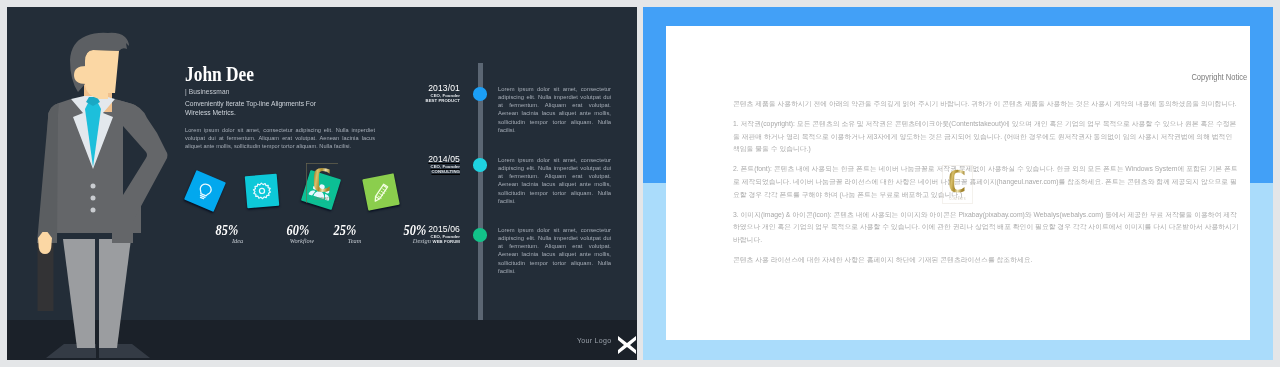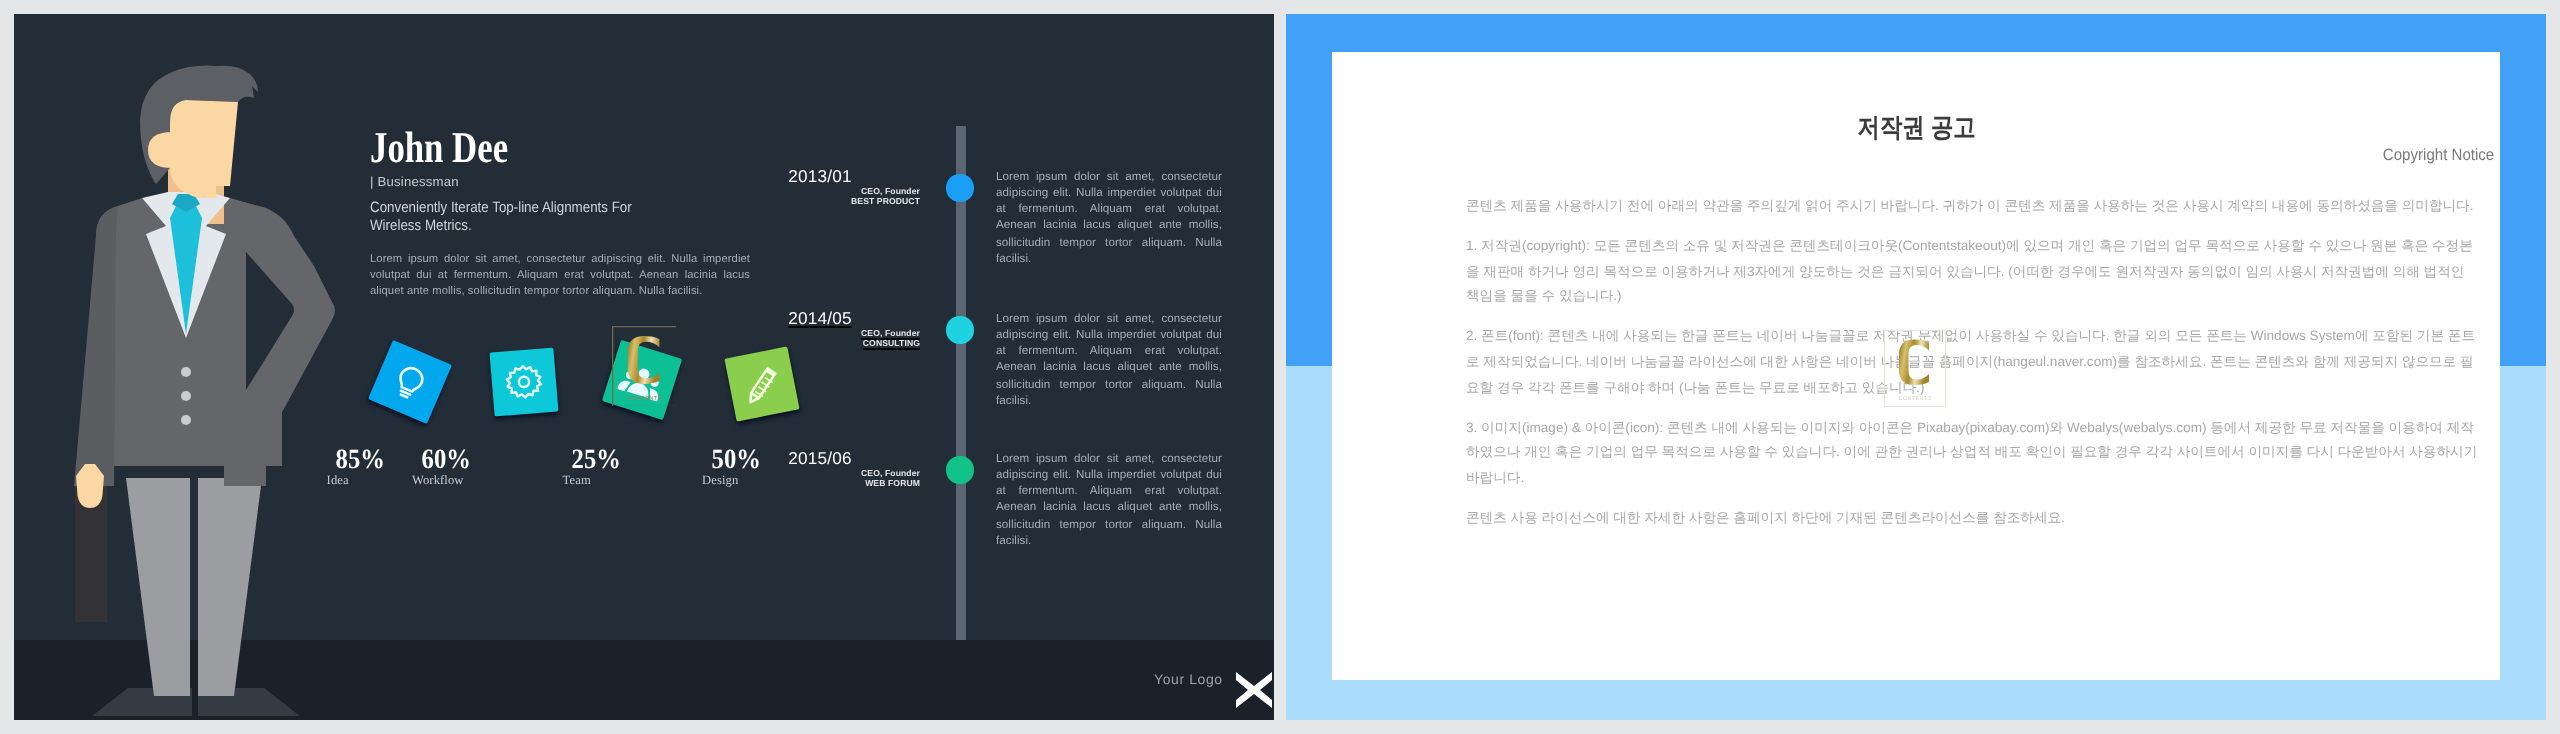--- a/index.html
+++ b/index.html
@@ -24,29 +24,29 @@
      text-align:justify;letter-spacing:.05px;}
 
   
   .tiles{position:absolute;left:-7px;top:-7px;width:630px;height:353px;}
   .tile{position:absolute;width:32px;height:32px;}
   .tile .card{position:absolute;inset:0;border-radius:1px;box-shadow:0 1.5px 2px rgba(5,12,30,.85);}
   .tile svg{position:absolute;inset:0;}
   .wm-tile{position:absolute;left:298.5px;top:155.8px;width:32.7px;height:41.6px;z-index:5;}
 
   .stats{position:absolute;left:-7px;top:-7px;width:630px;height:353px;}
-  .stat{position:absolute;text-align:left;width:80px;top:224px;}
+  .stat{position:absolute;text-align:right;width:80px;top:224px;font-style:italic;}
   .stat .pct{font-family:"Liberation Serif",serif;font-size:14px;font-weight:700;color:#ffffff;line-height:14px;transform:scaleX(0.88);transform-origin:center;}
   .stat .lbl{font-family:"Liberation Serif",serif;font-size:6.3px;color:#c6ccd3;line-height:6px;letter-spacing:.05px;}
 
   
   .tl-line{position:absolute;left:470.7px;top:56px;width:5.5px;height:257px;background:#5b6673;}
   .tl-dot{position:absolute;width:13.5px;height:13.5px;border-radius:50%;}
   .tl-left{position:absolute;width:100px;text-align:right;}
-  .tl-date{font-size:8.6px;color:#ffffff;letter-spacing:.1px;line-height:9px;text-align:center;}
+  .tl-date{font-size:8.6px;color:#ffffff;letter-spacing:.1px;line-height:9px;}
   .tl-role{font-size:4.3px;font-weight:700;color:#e2e6ea;line-height:5.4px;letter-spacing:.05px;}
   .tl-sub{font-size:4.3px;font-weight:700;color:#e2e6ea;line-height:5.4px;letter-spacing:.05px;}
   .tl-body{position:absolute;width:113px;font-size:5.8px;line-height:8.3px;color:#a7aeb8;text-align:justify;letter-spacing:.03px;}
 
   
   .logo-text{position:absolute;left:570px;top:330px;font-size:7px;color:#9aa1aa;letter-spacing:.3px;}
   .logo-x{position:absolute;left:608px;top:326px;width:24px;height:24px;}
 
   
   .slide-right{position:absolute;left:643px;top:7px;width:630px;height:353px;overflow:hidden;background:#42a0f7;}
@@ -170,21 +170,21 @@
             <stop offset="1" stop-color="#a1832a"></stop>
           </linearGradient>
         </defs>
       </svg>
     </div>
     <div class="stats">
         <div class="stat" style="left: 163.3px;">
           <div class="pct">85%</div>
           <div class="lbl">Idea</div>
         </div>
-        <div class="stat" style="left: 206px;">
+        <div class="stat" style="left: 234px;">
           <div class="pct">60%</div>
           <div class="lbl">Workflow</div>
         </div>
         <div class="stat" style="left: 281.3px;">
           <div class="pct">25%</div>
           <div class="lbl">Team</div>
         </div>
         <div class="stat" style="left: 351px;">
           <div class="pct">50%</div>
           <div class="lbl">Design</div>
@@ -218,21 +218,20 @@
 
     <div class="logo-text">Your Logo</div>
     <svg class="logo-x" viewBox="0 0 24 24">
       <path d="M3 3 L12 10 L21 3 L21 7 L15 12 L21 17 L21 21 L12 14 L3 21 L3 17 L9 12 L3 7 Z" fill="#ffffff"></path>
     </svg>
   </div>
 
   <div class="slide-right">
     <div class="blue-bottom"></div>
     <div class="doc">
-      <div class="doc-title"><span>저작권 공고</span></div>
       <div class="doc-sub"><span>Copyright Notice</span></div>
       <div class="doc-body" id="doc-body">
           <p class="doc-p">콘텐츠 제품을 사용하시기 전에 아래의 약관을 주의깊게 읽어 주시기 바랍니다. 귀하가 이 콘텐츠 제품을 사용하는 것은 사용시 계약의 내용에 동의하셨음을 의미합니다.</p>
           <p class="doc-p">1. 저작권(copyright): 모든 콘텐츠의 소유 및 저작권은 콘텐츠테이크아웃(Contentstakeout)에 있으며 개인 혹은 기업의 업무 목적으로 사용할 수 있으나 원본 혹은 수정본을 재판매 하거나 영리 목적으로 이용하거나 제3자에게 양도하는 것은 금지되어 있습니다. (어떠한 경우에도 원저작권자 동의없이 임의 사용시 저작권법에 의해 법적인 책임을 물을 수 있습니다.)</p>
           <p class="doc-p">2. 폰트(font): 콘텐츠 내에 사용되는 한글 폰트는 네이버 나눔글꼴로 저작권 문제없이 사용하실 수 있습니다. 한글 외의 모든 폰트는 Windows System에 포함된 기본 폰트로 제작되었습니다. 네이버 나눔글꼴 라이선스에 대한 사항은 네이버 나눔글꼴 홈페이지(hangeul.naver.com)를 참조하세요. 폰트는 콘텐츠와 함께 제공되지 않으므로 필요할 경우 각각 폰트를 구해야 하며 (나눔 폰트는 무료로 배포하고 있습니다.)</p>
           <p class="doc-p">3. 이미지(image) &amp; 아이콘(icon): 콘텐츠 내에 사용되는 이미지와 아이콘은 Pixabay(pixabay.com)와 Webalys(webalys.com) 등에서 제공한 무료 저작물을 이용하여 제작하였으나 개인 혹은 기업의 업무 목적으로 사용할 수 있습니다. 이에 관한 권리나 상업적 배포 확인이 필요할 경우 각각 사이트에서 이미지를 다시 다운받아서 사용하시기 바랍니다.</p>
           <p class="doc-p">콘텐츠 사용 라이선스에 대한 자세한 사항은 홈페이지 하단에 기재된 콘텐츠라이선스를 참조하세요.</p>
         </div>
       <div class="wm">
         <svg viewBox="0 0 62 77">

